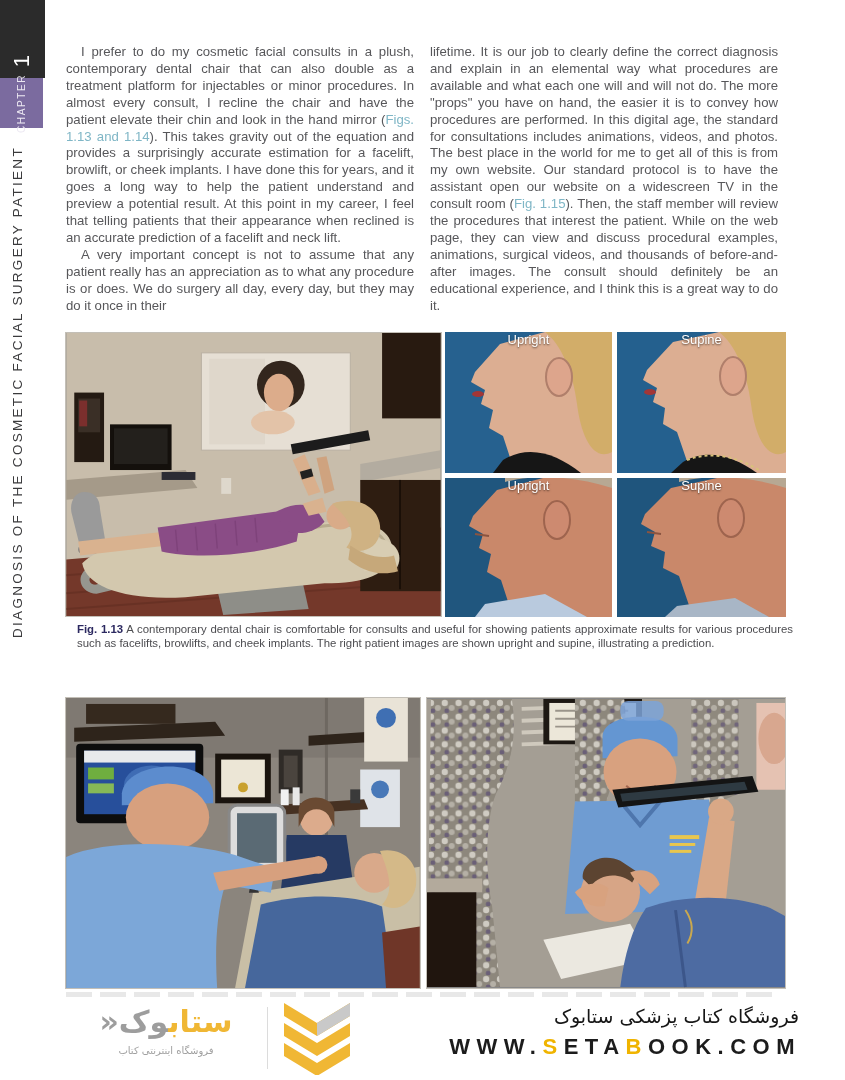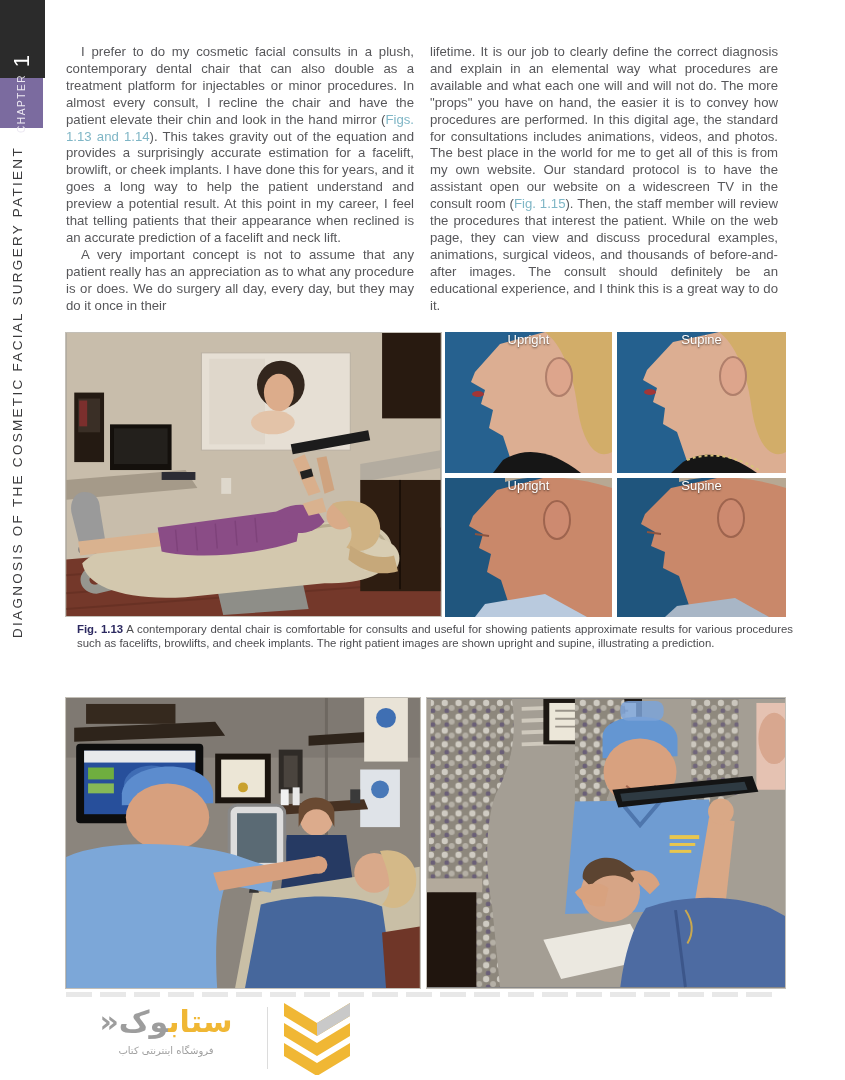--- a/index.html
+++ b/index.html
@@ -322,15 +322,19 @@
       <div class="chevrons">
         <svg width="74" height="72" viewBox="0 0 74 72">
           <polygon points="4,0 37,20 70,0 70,13 37,33 4,13" fill="#f0b734"></polygon>
           <polygon points="37,20 70,0 70,13 37,33" fill="#c9c9c9"></polygon>
           <polygon points="4,20 37,40 70,20 70,33 37,53 4,33" fill="#f0b734"></polygon>
           <polygon points="4,40 37,60 70,40 70,53 37,73 4,53" fill="#f0b734"></polygon>
         </svg>
       </div>
     </div>
 
+    <div class="footer-right">
+      <div class="tagline">فروشگاه کتاب پزشکی ستابوک</div>
+      <div class="url"><span>WWW.</span><span class="hl">S</span><span>ETA</span><span class="hl">B</span><span>OOK.COM</span></div>
+    </div>
   </div>
 
 </div>
 
 </body></html>

